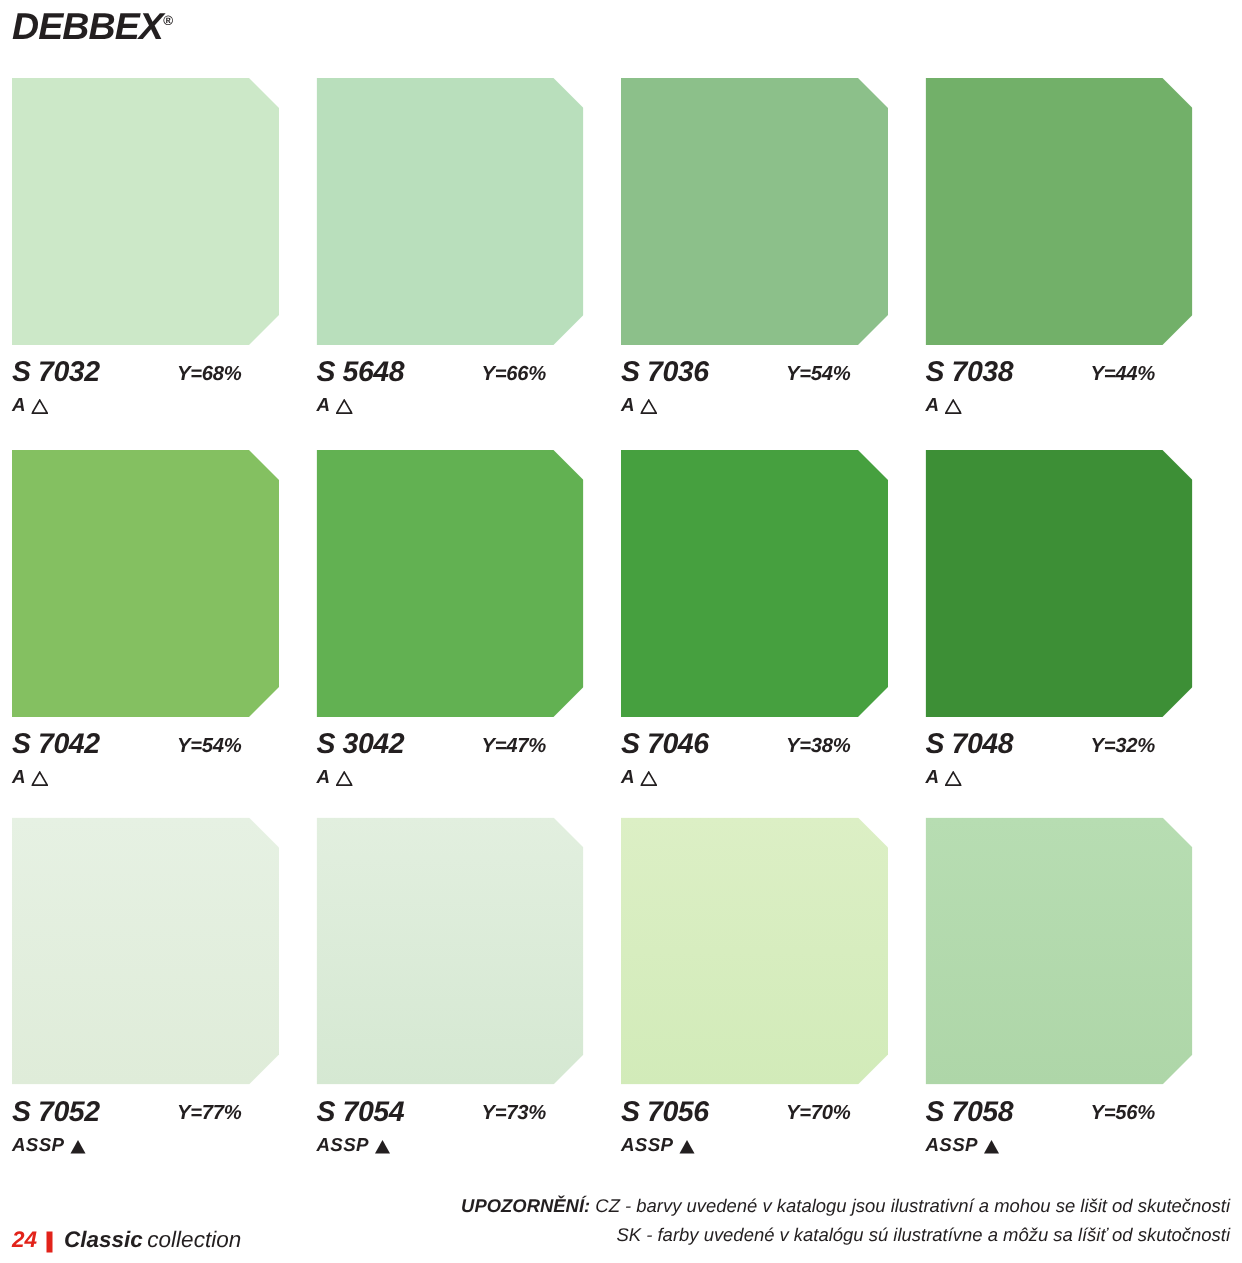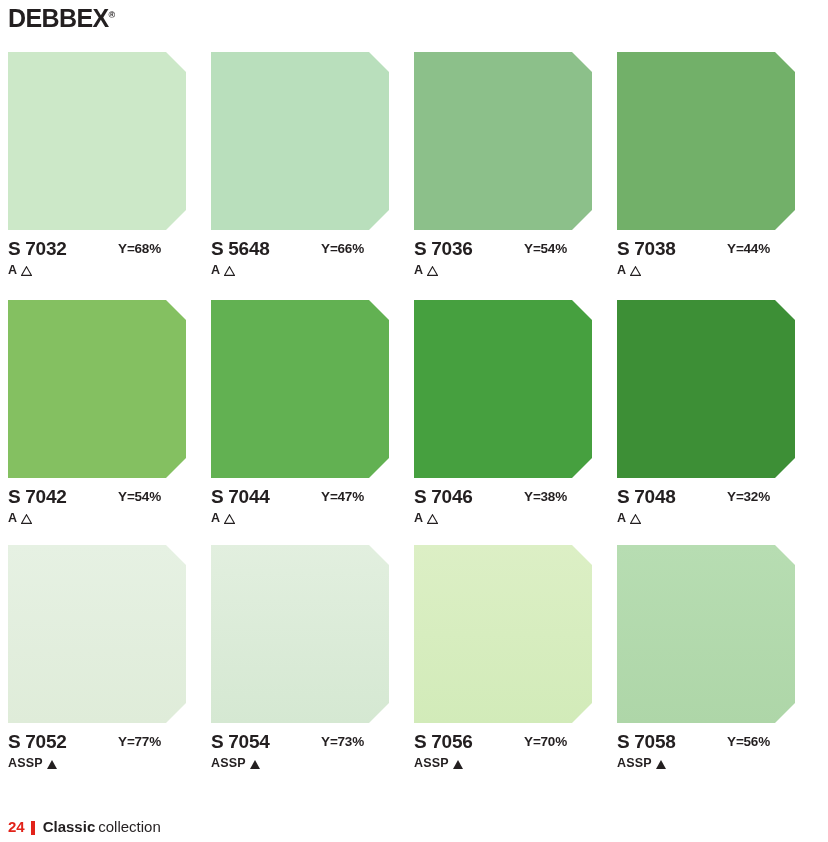--- a/index.html
+++ b/index.html
@@ -4,21 +4,21 @@
 <style>
   html,body{margin:0;padding:0;}
   body{
     width:828px;height:842px;
     background:#ffffff;
     font-family:"Liberation Sans", sans-serif;
     color:#231f20;
     position:relative;
     overflow:hidden;
   }
-  .page{position:relative;width:828px;height:842px;}
+  .page{position:relative;width:828px;height:842px;font-style:italic;}
 
   
   .brand{
     position:absolute;left:8px;top:6px;
     font-family:"Liberation Sans", sans-serif;
     font-weight:bold;
     font-size:25px;
     letter-spacing:-0.6px;
     color:#231f20;
     line-height:1;
@@ -237,21 +237,21 @@
                 <svg width="11" height="10" viewBox="0 0 11 10">
                   <polygon points="5.5,0.7 10.5,9.4 0.5,9.4" fill="none" stroke="#231f20" stroke-width="1.1"></polygon>
                 </svg>
               </span>
           </div>
         </div>
       </div>
       <div class="cell">
         <div class="chip" style="background: rgb(98, 177, 82);"></div>
         <div class="labels">
-          <span class="code">S 7044</span>
+          <span class="code">S 3042</span>
           <span class="yval">Y=47%</span>
           <div class="sub">
             <span>A</span>
             <span class="tri tri-hollow">
                 <svg width="11" height="10" viewBox="0 0 11 10">
                   <polygon points="5.5,0.7 10.5,9.4 0.5,9.4" fill="none" stroke="#231f20" stroke-width="1.1"></polygon>
                 </svg>
               </span>
           </div>
         </div>
@@ -337,14 +337,18 @@
 
   </div>
 
   <div class="footer-left">
     <span class="pagenum">24</span>
     <span class="pagebar"></span>
     <span class="coll-bold">Classic</span>
     <span class="coll-reg">collection</span>
   </div>
 
+  <div class="footer-note">
+    <div><span class="note-label">UPOZORNĚNÍ:</span> <span>CZ - barvy uvedené v katalogu jsou ilustrativní a mohou se lišit od skutečnosti</span></div>
+    <div><span>SK - farby uvedené v katalógu sú ilustratívne a môžu sa líšiť od skutočnosti</span></div>
+  </div>
 
 </div>
 
 </body></html>

